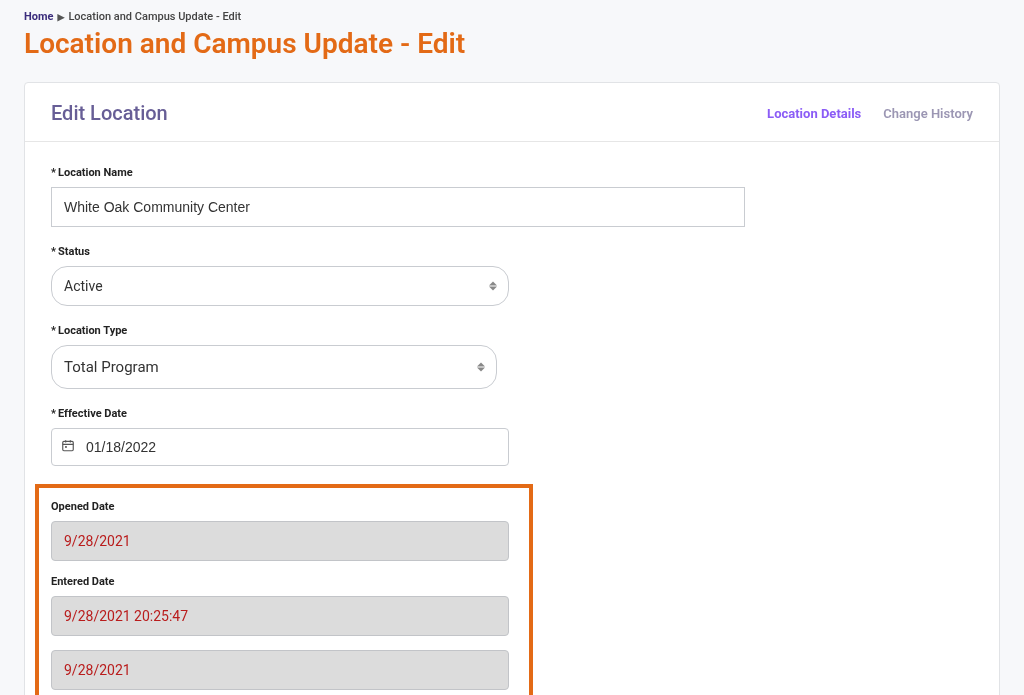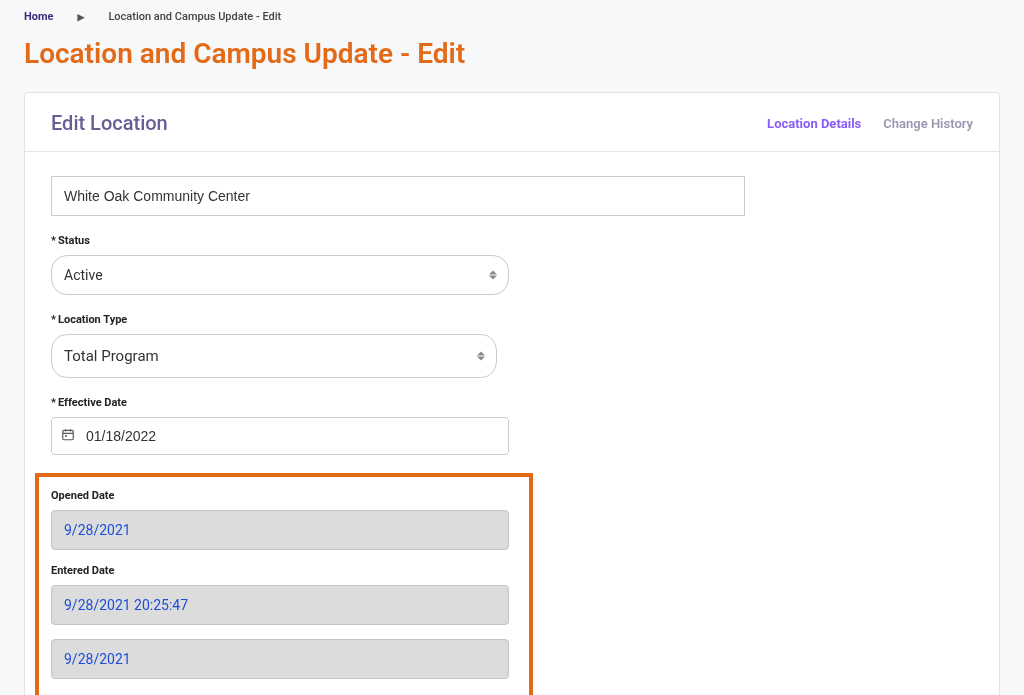--- a/index.html
+++ b/index.html
@@ -15,25 +15,25 @@
       padding: 0;
     }
     .page-wrap {
       width: 1024px;
       margin: 0 auto;
       padding: 10px 24px 0 24px;
     }
     .breadcrumb {
       display: flex;
       align-items: center;
-      gap: 24px;
+      gap: 4px;
       font-size: 11px;
       font-weight: 600;
       color: #333;
-      margin-bottom: 14px;
+      margin-bottom: 4px;
     }
     .breadcrumb-home {
       color: #3b2d7c;
       font-weight: 700;
       cursor: pointer;
     }
     .breadcrumb-sep {
       color: #555;
       font-size: 9px;
     }
@@ -188,21 +188,21 @@
     .highlight-box .field-group {
       margin-bottom: 14px;
     }
     .readonly-field {
       width: 458px;
       height: 40px;
       border: 1px solid #c2c4c8;
       border-radius: 4px;
       padding: 0 12px;
       font-size: 14px;
-      color: #1d4ed8;
+      color: #b91c1c;
       background: #dcdcdc;
       display: flex;
       align-items: center;
     }
   </style>
 </head>
 <body>
 
 <div class="page-wrap">
 
@@ -220,20 +220,23 @@
       <div class="tabs">
         <span class="tab active">Location Details</span>
         <span class="tab inactive">Change History</span>
       </div>
     </div>
 
     <div class="card-body">
       <div class="card-body-inner">
 
         <div class="field-group">
+          <label class="field-label">
+            <span class="req">*</span><span>Location Name</span>
+          </label>
           <input class="text-input wide" type="text" value="White Oak Community Center" style="">
         </div>
 
         <div class="field-group">
           <label class="field-label">
             <span class="req">*</span><span>Status</span>
           </label>
           <div class="select-wrap">
             <div class="select-input">
               <span>Active</span>

